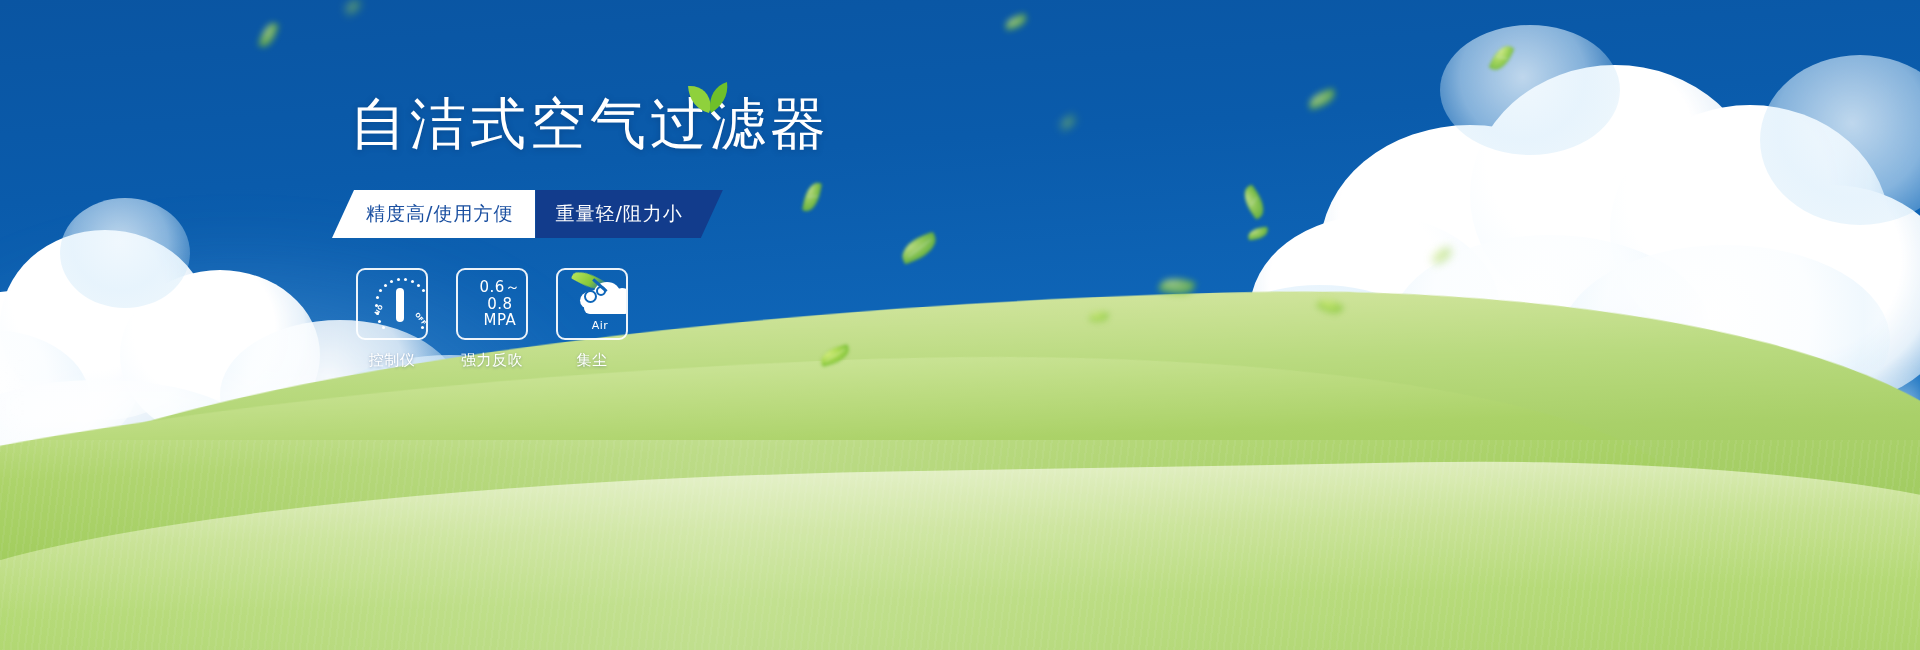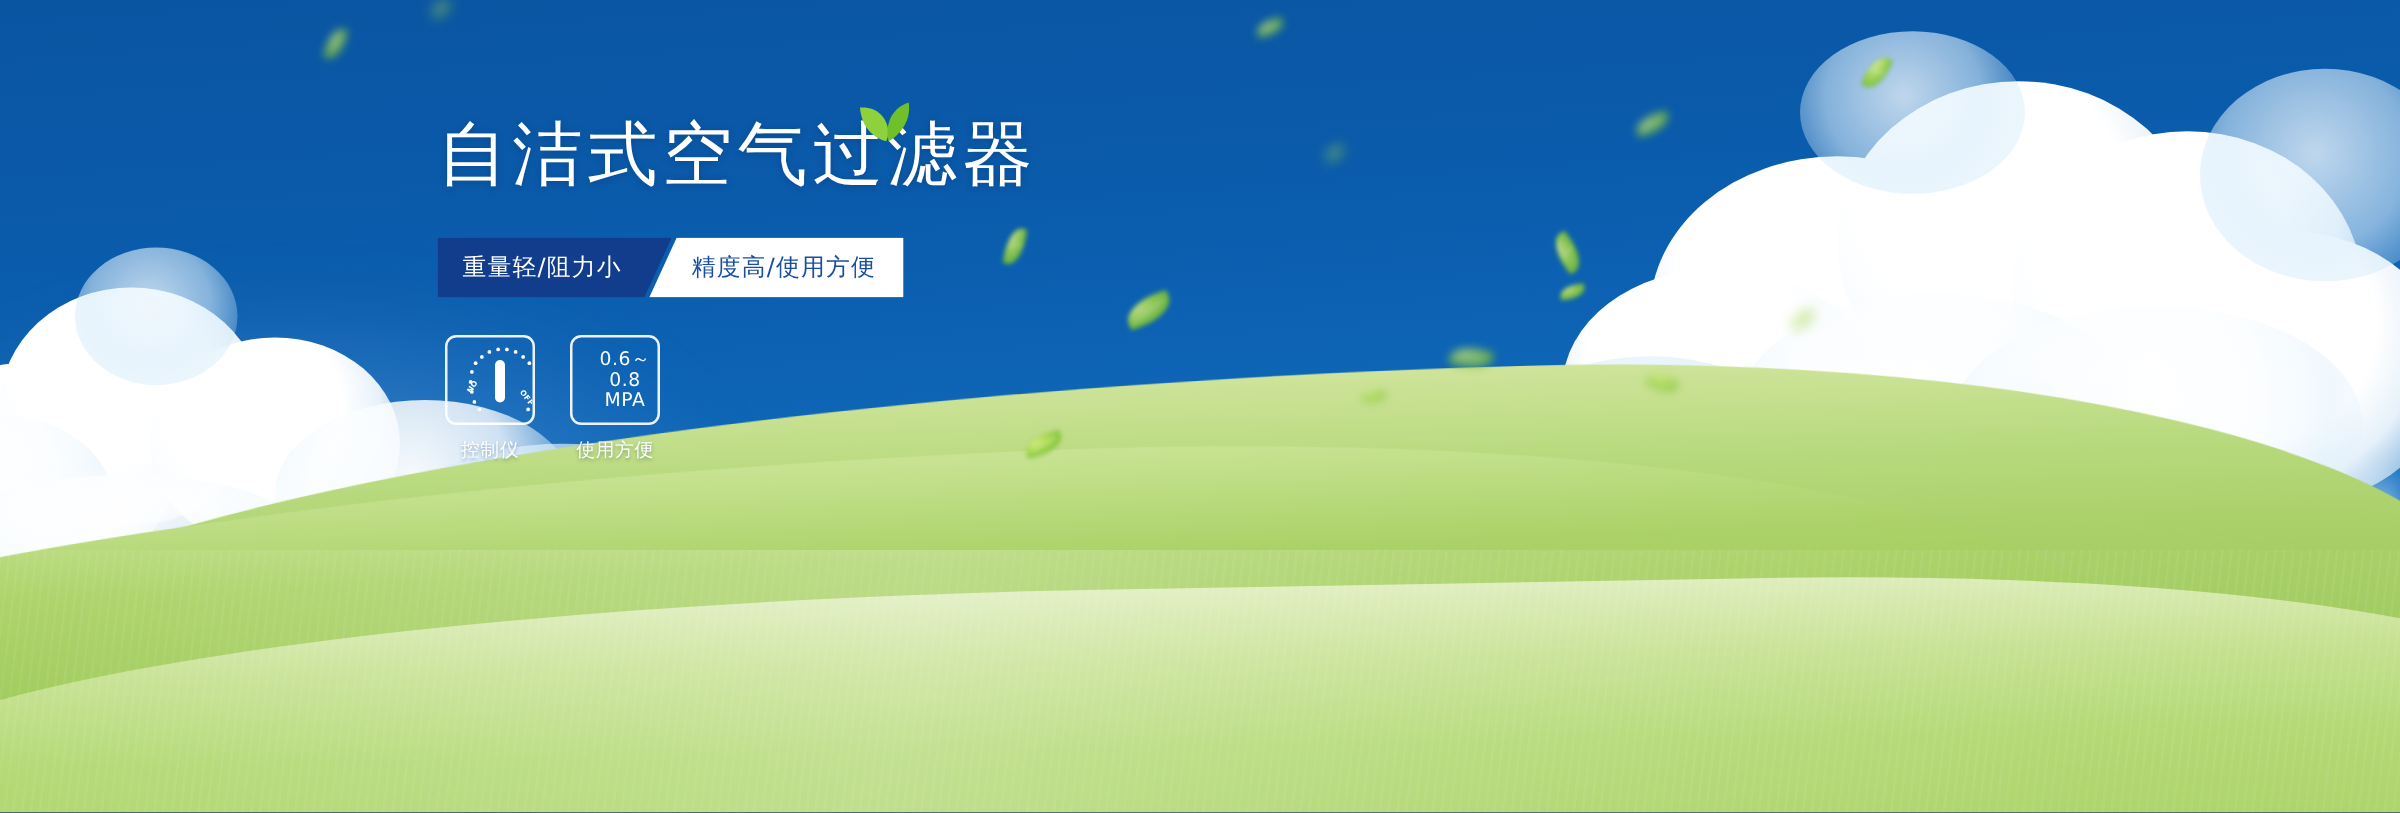--- a/index.html
+++ b/index.html
@@ -312,22 +312,22 @@
   <div id="content">
 
     <div id="page-title">自洁式空气过滤器</div>
 
     <svg id="title-leaf" viewBox="0 0 54 34">
       <path d="M26 33 C14 30 6 20 5 6 C18 5 27 13 28 27 Z" fill="#8fd13c"></path>
       <path d="M28 33 C38 27 46 16 44 2 C32 6 26 16 27 30 Z" fill="#6fc02a"></path>
     </svg>
 
     <div id="tabs">
+      <div class="tab tab-secondary">精度高/使用方便</div>
       <div class="tab tab-primary">重量轻/阻力小</div>
-      <div class="tab tab-secondary">精度高/使用方便</div>
     </div>
 
     <div id="features">
 
       <div class="feature">
         <div class="feature-box">
           <div class="gauge">
             <span class="dot" style="left:2px;top:36px;"></span>
             <span class="dot" style="left:1px;top:28px;"></span>
             <span class="dot" style="left:2px;top:20px;"></span>
@@ -354,25 +354,41 @@
         <div class="feature-caption">控制仪</div>
       </div>
 
       <div class="feature">
         <div class="feature-box">
           <div class="feature-text">
             <div>0.6～0.8</div>
             <div>MPA</div>
           </div>
         </div>
-        <div class="feature-caption">使用方便</div>
+        <div class="feature-caption">强力反吹</div>
       </div>
 
 
 
+      <div class="feature">
+        <div class="feature-box">
+          <div class="airicon">
+            <span class="streak"></span>
+            <span class="cb4"></span>
+            <span class="cb2"></span>
+            <span class="cb3"></span>
+            <span class="cbody"></span>
+            <span class="swirl"></span>
+            <span class="swirl2"></span>
+            <span class="slash"></span>
+            <span class="airlbl">Air</span>
+          </div>
+        </div>
+        <div class="feature-caption">集尘</div>
+      </div>
 
     </div>
   </div>
 
   <div class="leaf blur1" style="left:820px;top:348px;width:30px;height:15px;transform:rotate(-16deg);">
       <span class="vein"></span>
     </div>
 </div>
 
 </body></html>

